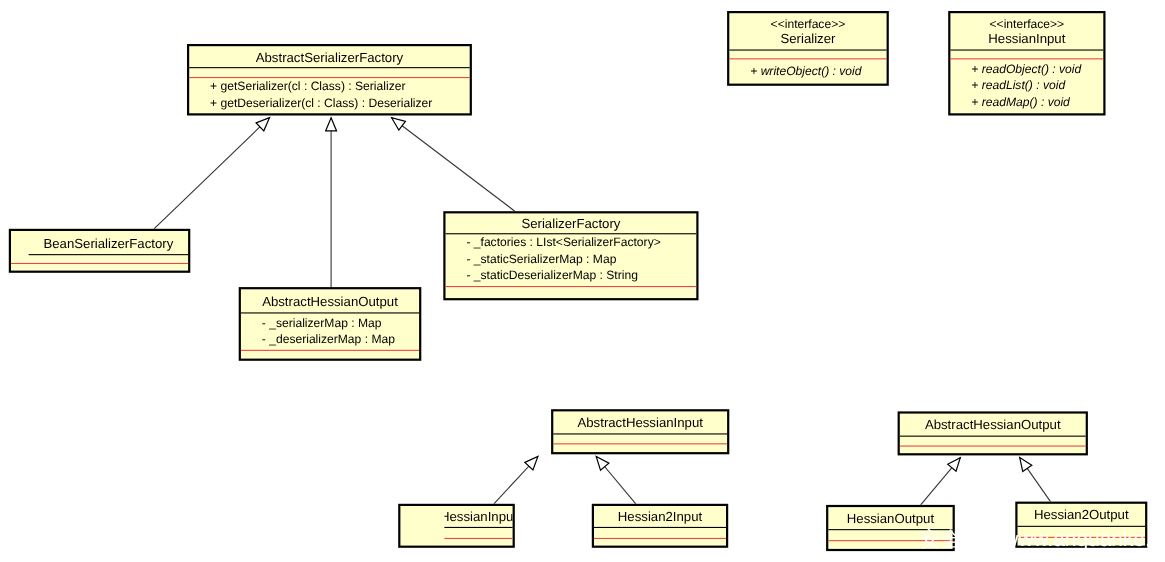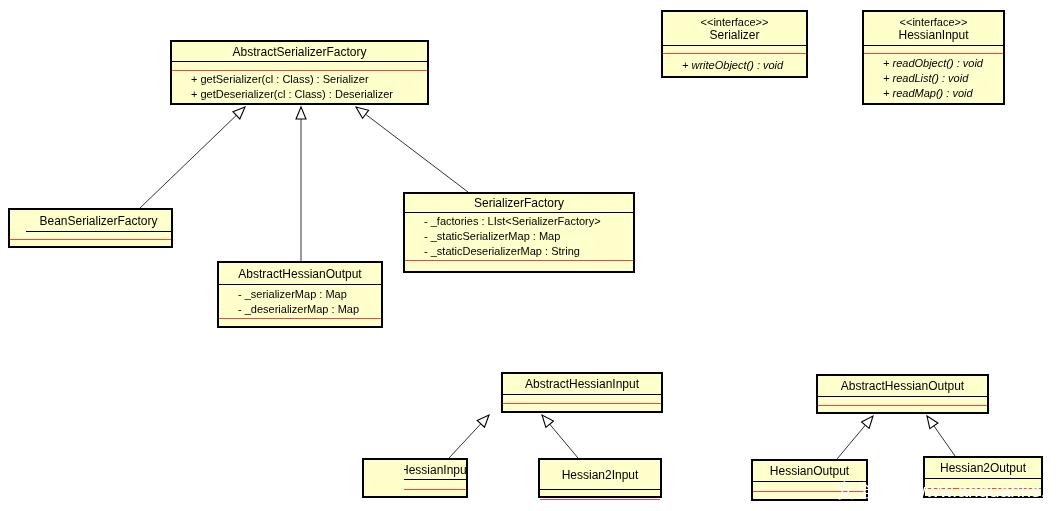--- a/index.html
+++ b/index.html
@@ -123,21 +123,21 @@
         <div class="uml-methods" style="height: 7px;"></div>
       </div>
       <div class="uml-class" style="left: 362px; top: 458px; width: 106px; height: 40px; padding-left: 40px;">
         <div class="uml-title" style="height: 20px;">
           <div class="uml-name">HessianInput</div>
         </div>
         <div class="uml-attrs" style="height: 10px;"></div>
         <div class="uml-methods" style="height: 6px;"></div>
       </div>
       <div class="uml-class" style="left: 538px; top: 458px; width: 124px; height: 40px;">
-        <div class="uml-title" style="height: 30px;">
+        <div class="uml-title" style="height: 20px;">
           <div class="uml-name">Hessian2Input</div>
         </div>
         <div class="uml-attrs" style="height: 10px;"></div>
         <div class="uml-methods" style="height: 6px;"></div>
       </div>
       <div class="uml-class" style="left: 816px; top: 374px; width: 173px; height: 40px;">
         <div class="uml-title" style="height: 21px;">
           <div class="uml-name">AbstractHessianOutput</div>
         </div>
         <div class="uml-attrs" style="height: 9px;"></div>

